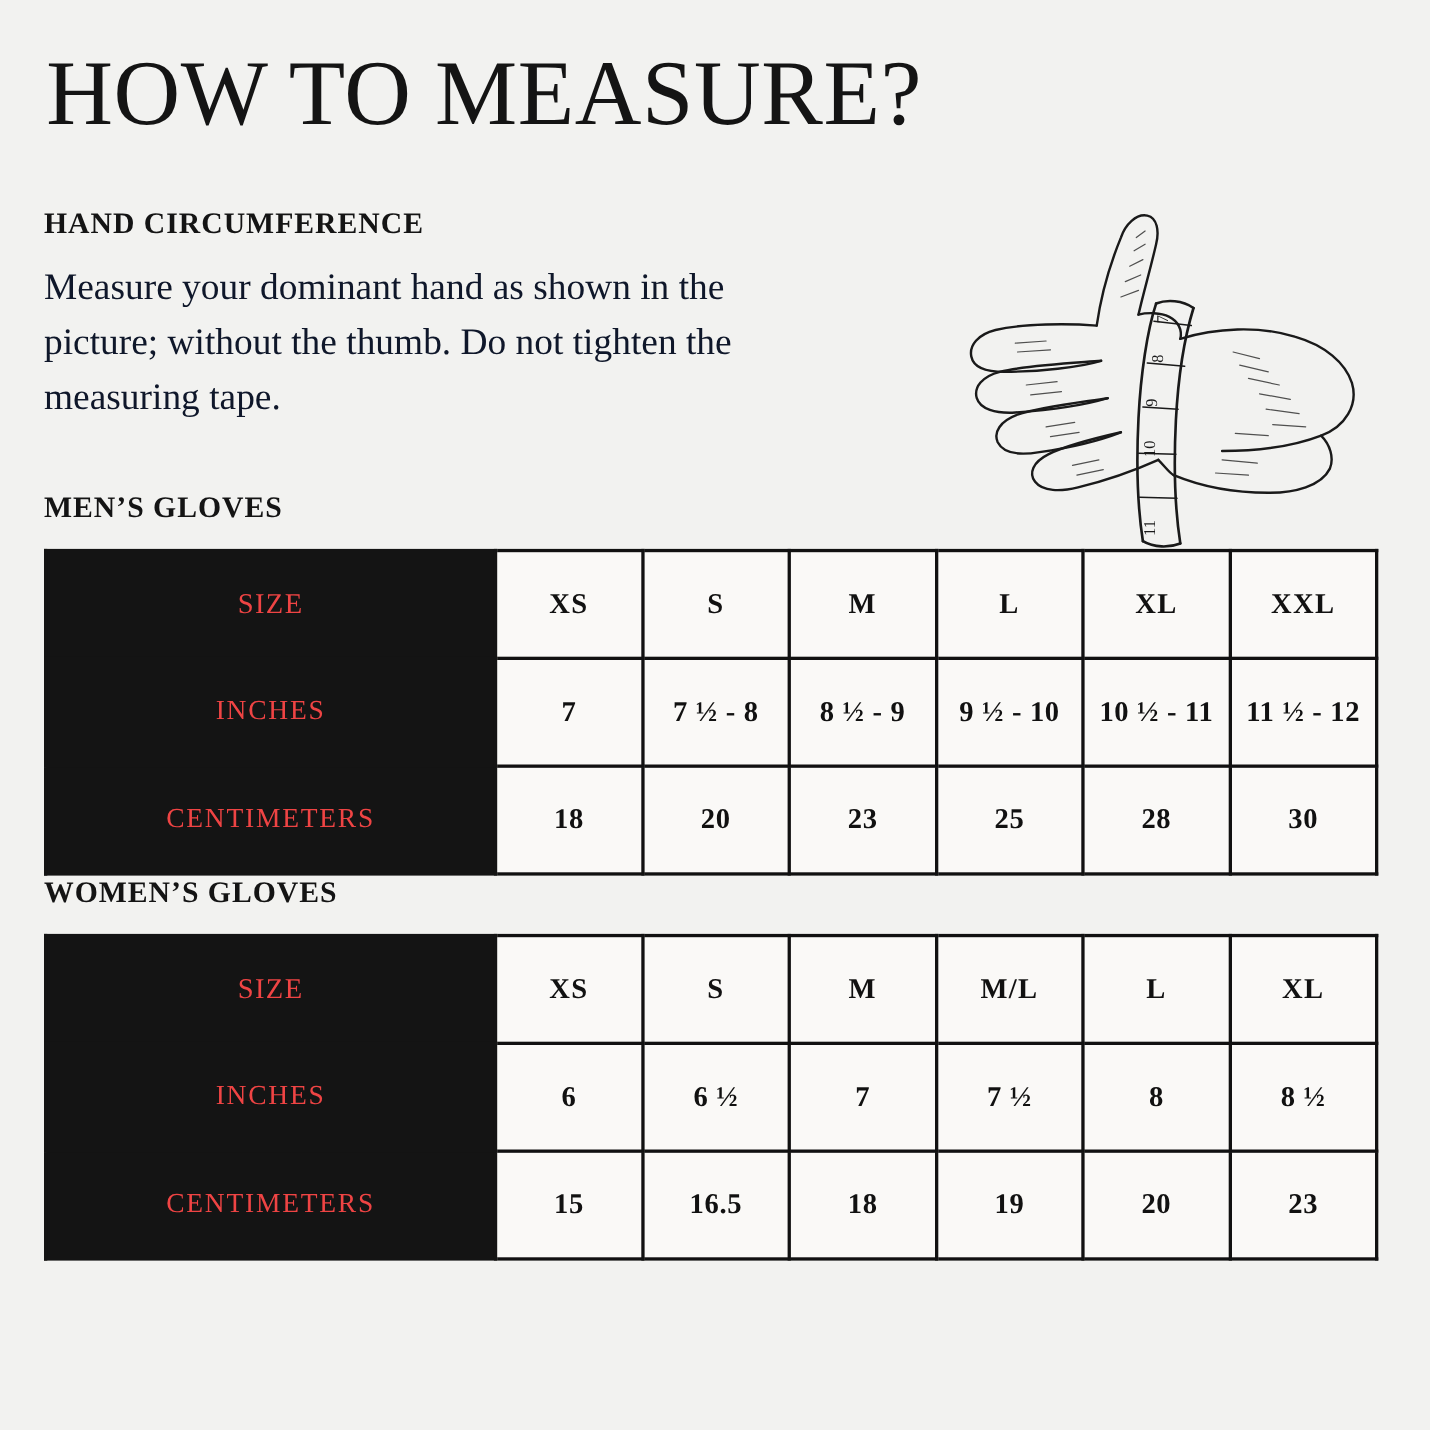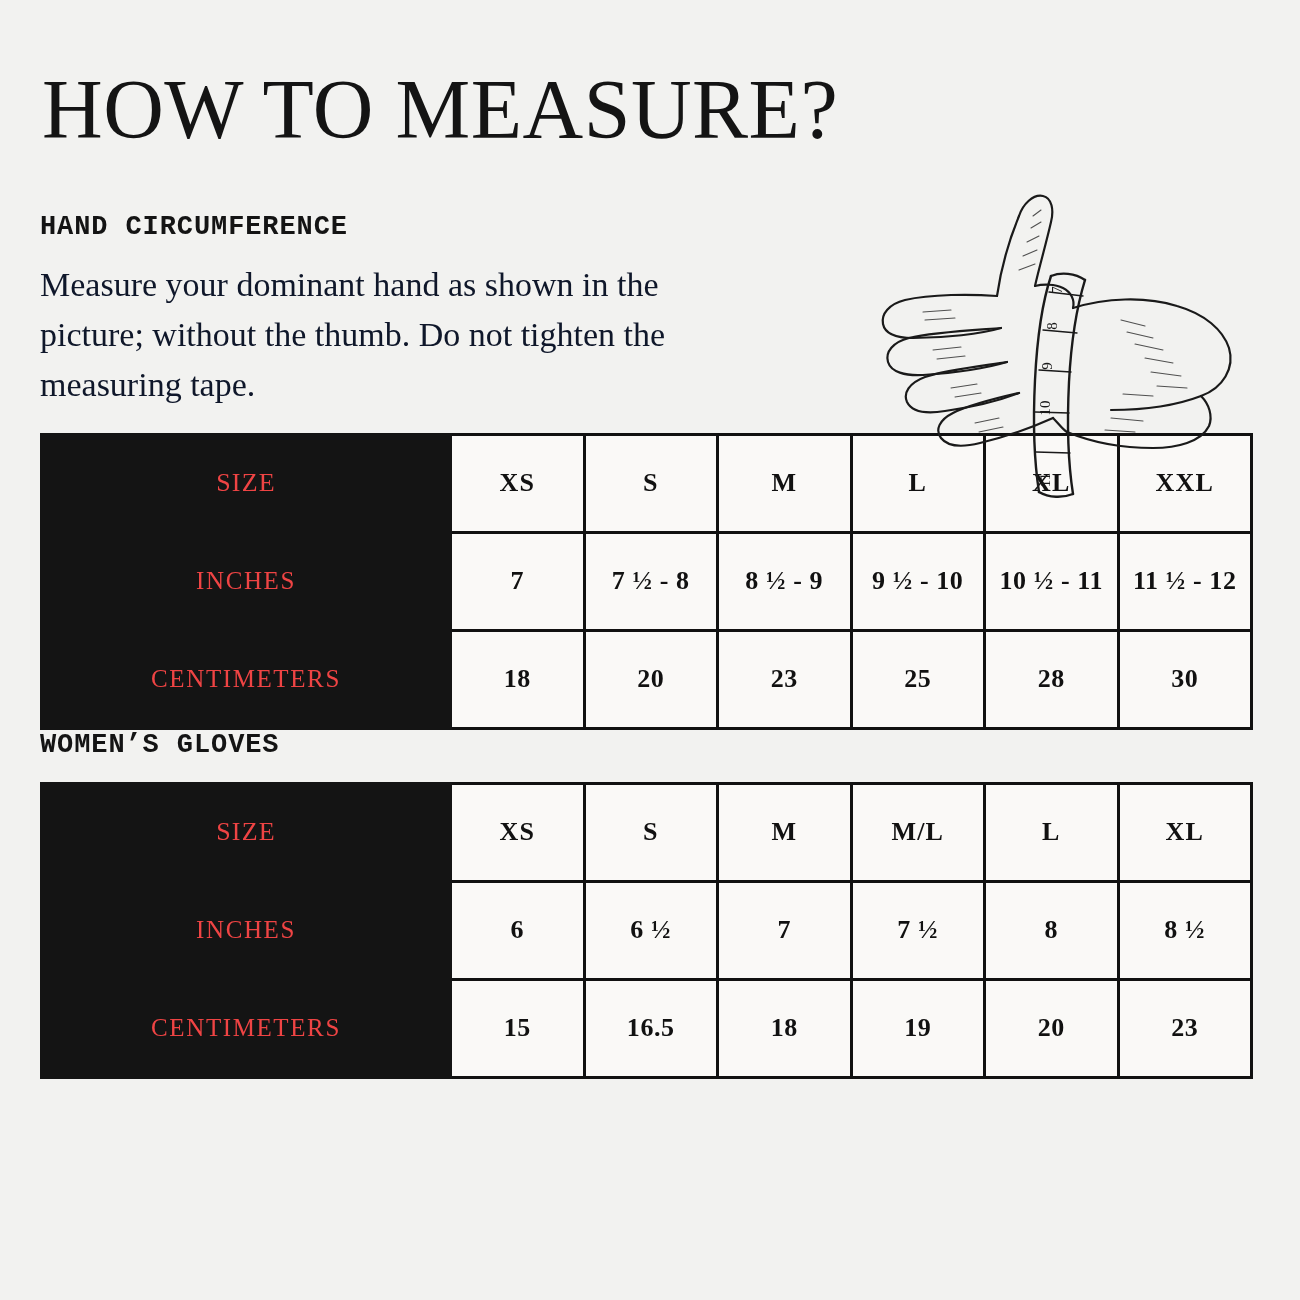--- a/index.html
+++ b/index.html
@@ -12,33 +12,33 @@
     background: #f2f2f0;
     font-family: "Liberation Serif", serif;
     color: #111111;
     overflow: hidden;
   }
   .page {
     position: relative;
     width: 1300px;
     height: 1300px;
     box-sizing: border-box;
-    padding: 70px 45px 40px 40px;
+    padding: 46px 45px 40px 40px;
   }
   .title {
     font-family: "Liberation Serif", serif;
     font-size: 84px;
     line-height: 0.95;
     letter-spacing: 0.5px;
     font-weight: 400;
     margin: 0 0 0 2px;
     color: #141414;
   }
   .section-head {
-    font-family: Liberation Mono, monospace;
+    font-family: Liberation Serif, serif;
     font-weight: 700;
     font-size: 27px;
     letter-spacing: 0.9px;
     margin: 0;
     color: #141414;
   }
   .intro-block {
     margin-top: 62px;
     width: 690px;
   }
@@ -178,20 +178,21 @@
         <text x="245" y="300" transform="rotate(-90 245 300)" text-anchor="middle">11</text>
       </g>
     </svg>
   </div>
 
   <div class="intro-block">
     <h2 class="section-head">HAND CIRCUMFERENCE</h2>
     <p class="intro-text">Measure your dominant hand as shown in the picture; without the thumb. Do not tighten the measuring tape.</p>
   </div>
 
+  <h2 class="section-head mens-head">MEN’S GLOVES</h2>
 
   <table class="size-table">
     <tbody>
       <tr class="head-row">
         <td class="row-label">SIZE</td>
         <td class="val">XS</td>
         <td class="val">S</td>
         <td class="val">M</td>
         <td class="val">L</td>
         <td class="val">XL</td>

